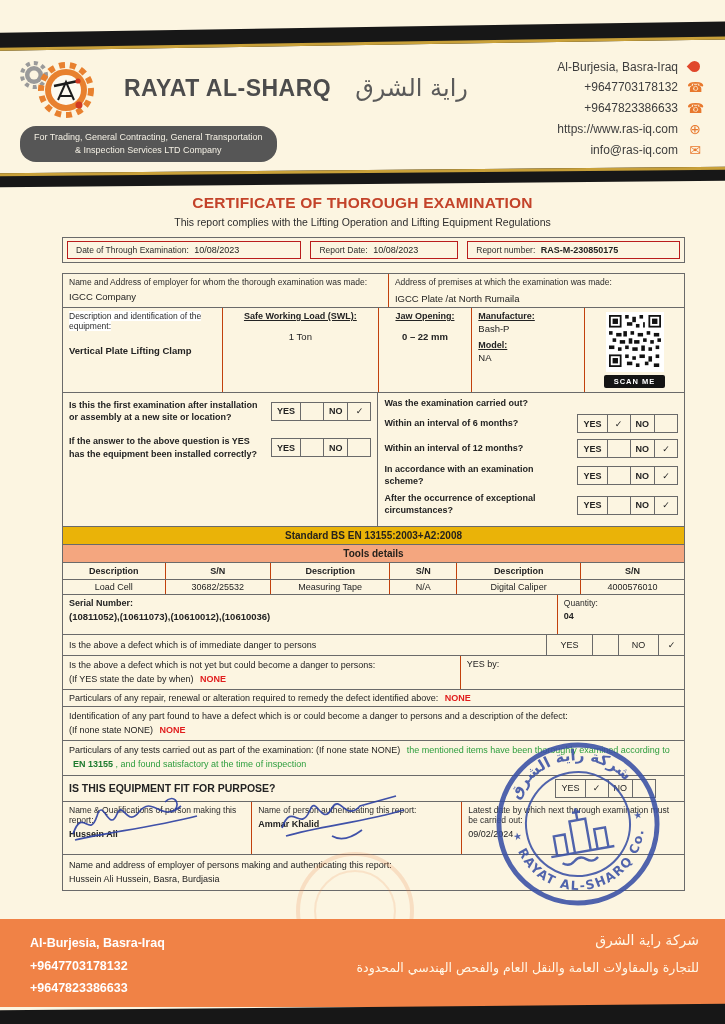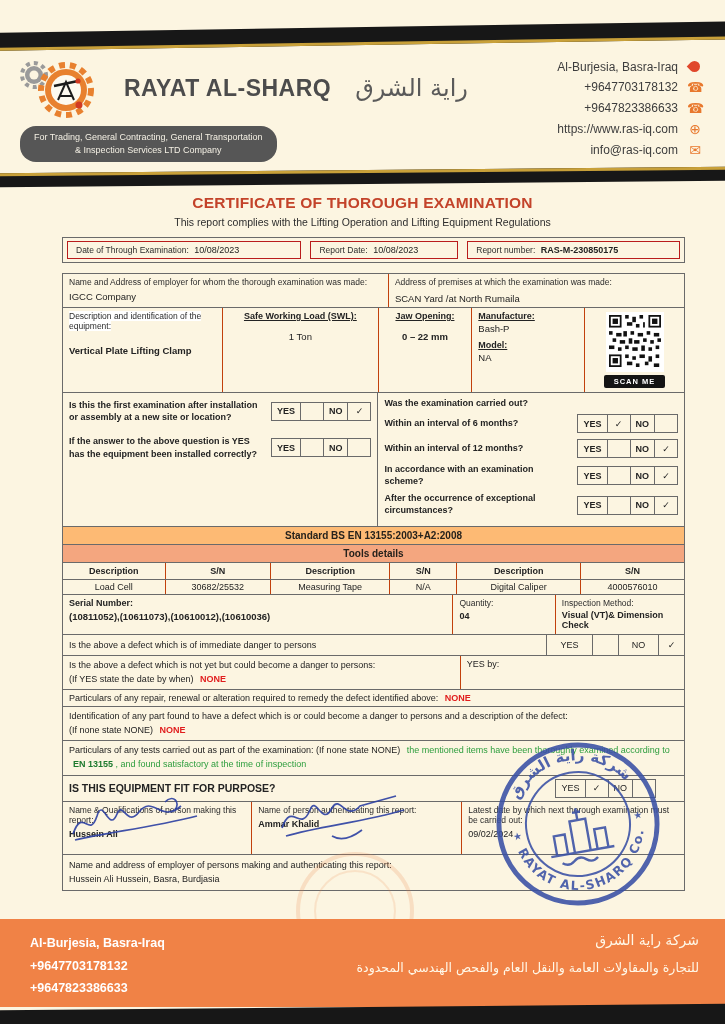--- a/index.html
+++ b/index.html
@@ -64,21 +64,21 @@
   
   .q-left { flex:1.03; padding:6px; display:flex; flex-direction:column; gap:12px; }
   .q-right { flex:1; border-left:1px solid #6a6a6a; padding:5px 6px; }
   .q-item { display:flex; align-items:center; gap:6px; }
   .q-item .qt { flex:1; line-height:1.35; }
   .q-sub { display:flex; align-items:center; margin-top:6px; }
   .q-sub .qt { flex:1; padding-right:4px; line-height:1.3; }
 
   
   .band { text-align:center; font-weight:bold; font-size:10px; padding:3px 0; color:#26221c; }
-  .band1 { background:#fdba74; }
+  .band1 { background:#eab308; }
   .band2 { background:#f4a67f; }
 
   
   .tc1{flex:1.58;} .tc2{flex:1.62;} .tc3{flex:1.85;} .tc4{flex:1;} .tc5{flex:1.92;} .tc6{flex:1.6;}
   .thead .cell { font-weight:bold; text-align:center; padding:3px 2px; }
   .tvals .cell { text-align:center; padding:2px 2px; }
 
   .ser-l { flex:3.25; } .ser-m { flex:0.77; } .ser-r { flex:1; }
 
   .imm-q { flex:1; padding:5px 6px; }
@@ -207,21 +207,21 @@
 
   <div class="form">
 
     <div class="row">
       <div class="cell" style="flex:1.05;">
         <div class="lbl">Name and Address of employer for whom the thorough examination was made:</div>
         <div class="val" style="margin-top:4px;">IGCC Company</div>
       </div>
       <div class="cell" style="flex:0.95;">
         <div class="lbl">Address of premises at which the examination was made:</div>
-        <div class="val" style="margin-top:6px;">SCAN Yard /at North Rumaila</div>
+        <div class="val" style="margin-top:6px;">IGCC Plate /at North Rumaila</div>
       </div>
     </div>
 
     <div class="row" style="min-height:80px;">
       <div class="cell" style="flex:1.55;">
         <div class="lbl" style="background:#fff;display:inline;">Description and identification of the equipment:</div>
         <div class="val bold" style="margin-top:14px;">Vertical Plate Lifting Clamp</div>
       </div>
       <div class="cell ctr" style="flex:1.5;">
         <div class="u">Safe Working Load (SWL):</div>
@@ -378,24 +378,20 @@
 
     <div class="row" style="min-height:40px;">
       <div class="cell ser-l">
         <div class="bold">Serial Number:</div>
         <div class="bold" style="margin-top:3px;font-size:9.5px;">(10811052),(10611073),(10610012),(10610036)</div>
       </div>
       <div class="cell ser-m">
         <div class="lbl">Quantity:</div>
         <div class="bold" style="margin-top:3px;">04</div>
       </div>
-      <div class="cell ser-r">
-        <div class="lbl">Inspection Method:</div>
-        <div class="bold" style="margin-top:2px;">Visual (VT)&amp; Dimension Check</div>
-      </div>
     </div>
 
     <div class="row" style="min-height:21px;">
       <div class="imm-q">Is the above a defect which is of immediate danger to persons</div>
       <div class="boxcell lab w-yes">YES</div>
       <div class="boxcell w-c"></div>
       <div class="boxcell lab w-no">NO</div>
       <div class="boxcell w-c">✓</div>
     </div>
 

